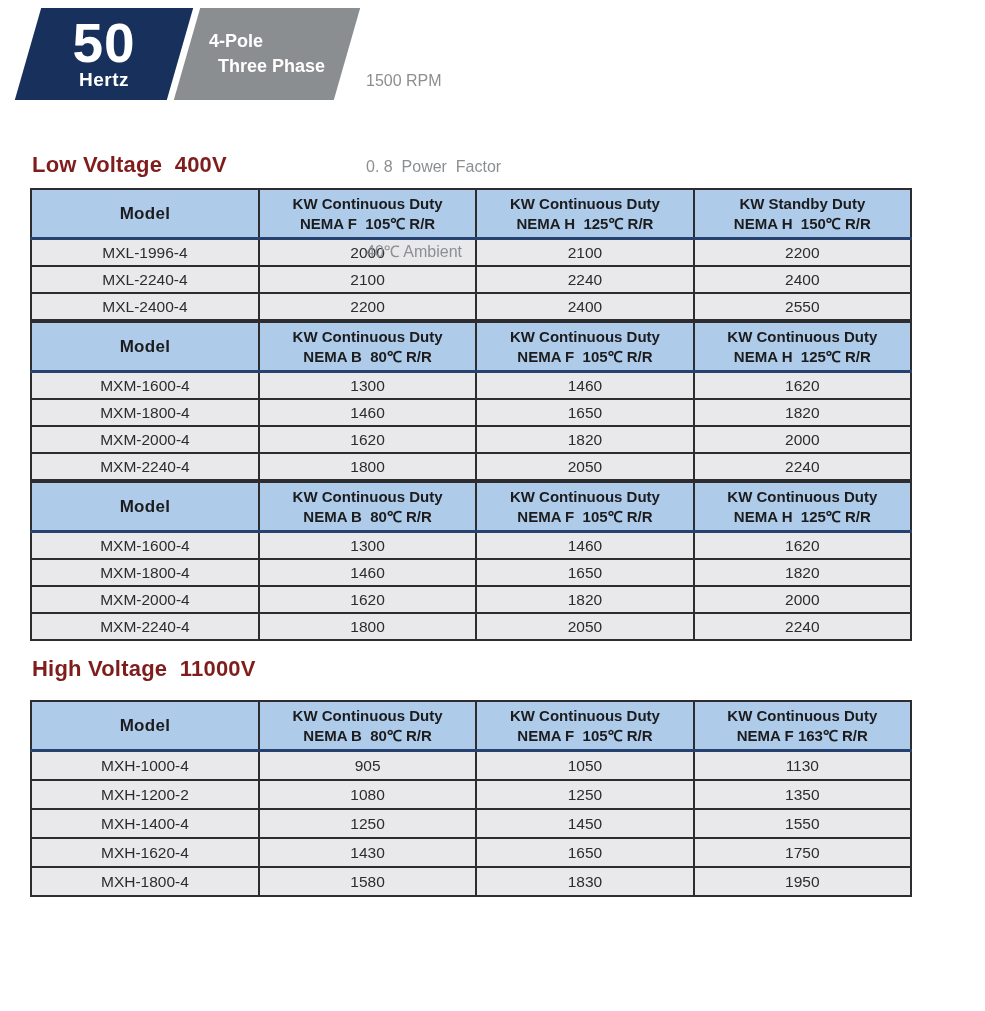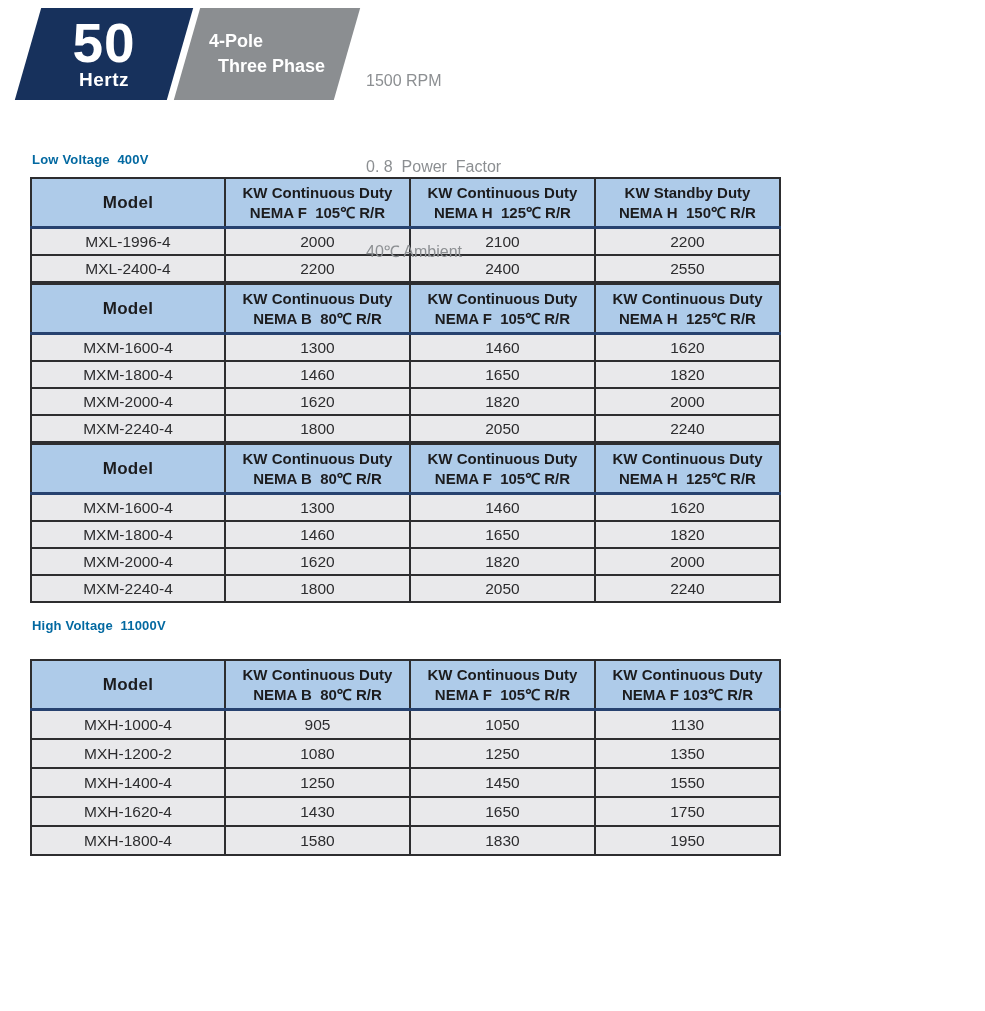--- a/index.html
+++ b/index.html
@@ -22,27 +22,27 @@
   .freq-unit { color: #fff; font-size: 19px; font-weight: 700; margin-top: 1px; letter-spacing: .5px; }
   .shape-gray { width: 160px; background: #8b8e91; margin-left: 7px; }
   .shape-gray .inner { align-items: flex-start; padding-left: 22px; }
   .pole { color: #fff; font-size: 18px; font-weight: 700; }
   .phase { color: #fff; font-size: 18px; font-weight: 700; margin-left: 9px; margin-top: 4px; white-space: pre; }
   .specs { position: absolute; left: 352px; top: 2px; color: #8c8f92; font-size: 16px; line-height: 28.5px; white-space: pre; }
 
   
   #tables { margin-top: 52px; }
   .stitle {
-    font-size: 13px; font-weight: 700; color: #0369a1;
+    font-size: 22px; font-weight: 700; color: #7f1d1d;
     margin: 15px 0 10px 2px; letter-spacing: .2px; white-space: pre;
     font-family: "Liberation Sans", sans-serif;
   }
-  .tsec.last .stitle { margin-bottom: 26px; }
+  .tsec.last .stitle { margin-bottom: 18px; }
   table.spec {
-    width: 751px; border-collapse: collapse; table-layout: fixed;
+    width: 882px; border-collapse: collapse; table-layout: fixed;
     border: 2px solid #2d2d2f;
   }
   table.spec col.c0 { width: 25.9%; }
   table.spec th {
     background: #aecbe9; border: 2px solid #2d2d2f;
     border-bottom: 3px solid #27426f;
     font-size: 15px; font-weight: 700; color: #1c1c1e;
     padding: 4px 0 3px; line-height: 20px; text-align: center;
   }
   table.spec th .hl1 { display: block; }
@@ -113,20 +113,26 @@
             </tr>
           </thead>
           <tbody>
             <tr>
               <td>MXL-1996-4</td>
               <td>2000</td>
               <td>2100</td>
               <td>2200</td>
             </tr>
             <tr>
+              <td>MXL-2240-4</td>
+              <td>2100</td>
+              <td>2240</td>
+              <td>2400</td>
+            </tr>
+            <tr>
               <td>MXL-2400-4</td>
               <td>2200</td>
               <td>2400</td>
               <td>2550</td>
             </tr>
           </tbody>
         </table>
       </section>
       <section class="tsec">
         <table class="spec">
@@ -255,21 +261,21 @@
               <th>
                 <span class="hl1">KW Continuous Duty</span>
                 <span class="hl2">NEMA B  80℃ R/R</span>
               </th>
               <th>
                 <span class="hl1">KW Continuous Duty</span>
                 <span class="hl2">NEMA F  105℃ R/R</span>
               </th>
               <th>
                 <span class="hl1">KW Continuous Duty</span>
-                <span class="hl2">NEMA F 103℃ R/R</span>
+                <span class="hl2">NEMA F 163℃ R/R</span>
               </th>
             </tr>
           </thead>
           <tbody>
             <tr>
               <td>MXH-1000-4</td>
               <td>905</td>
               <td>1050</td>
               <td>1130</td>
             </tr>

